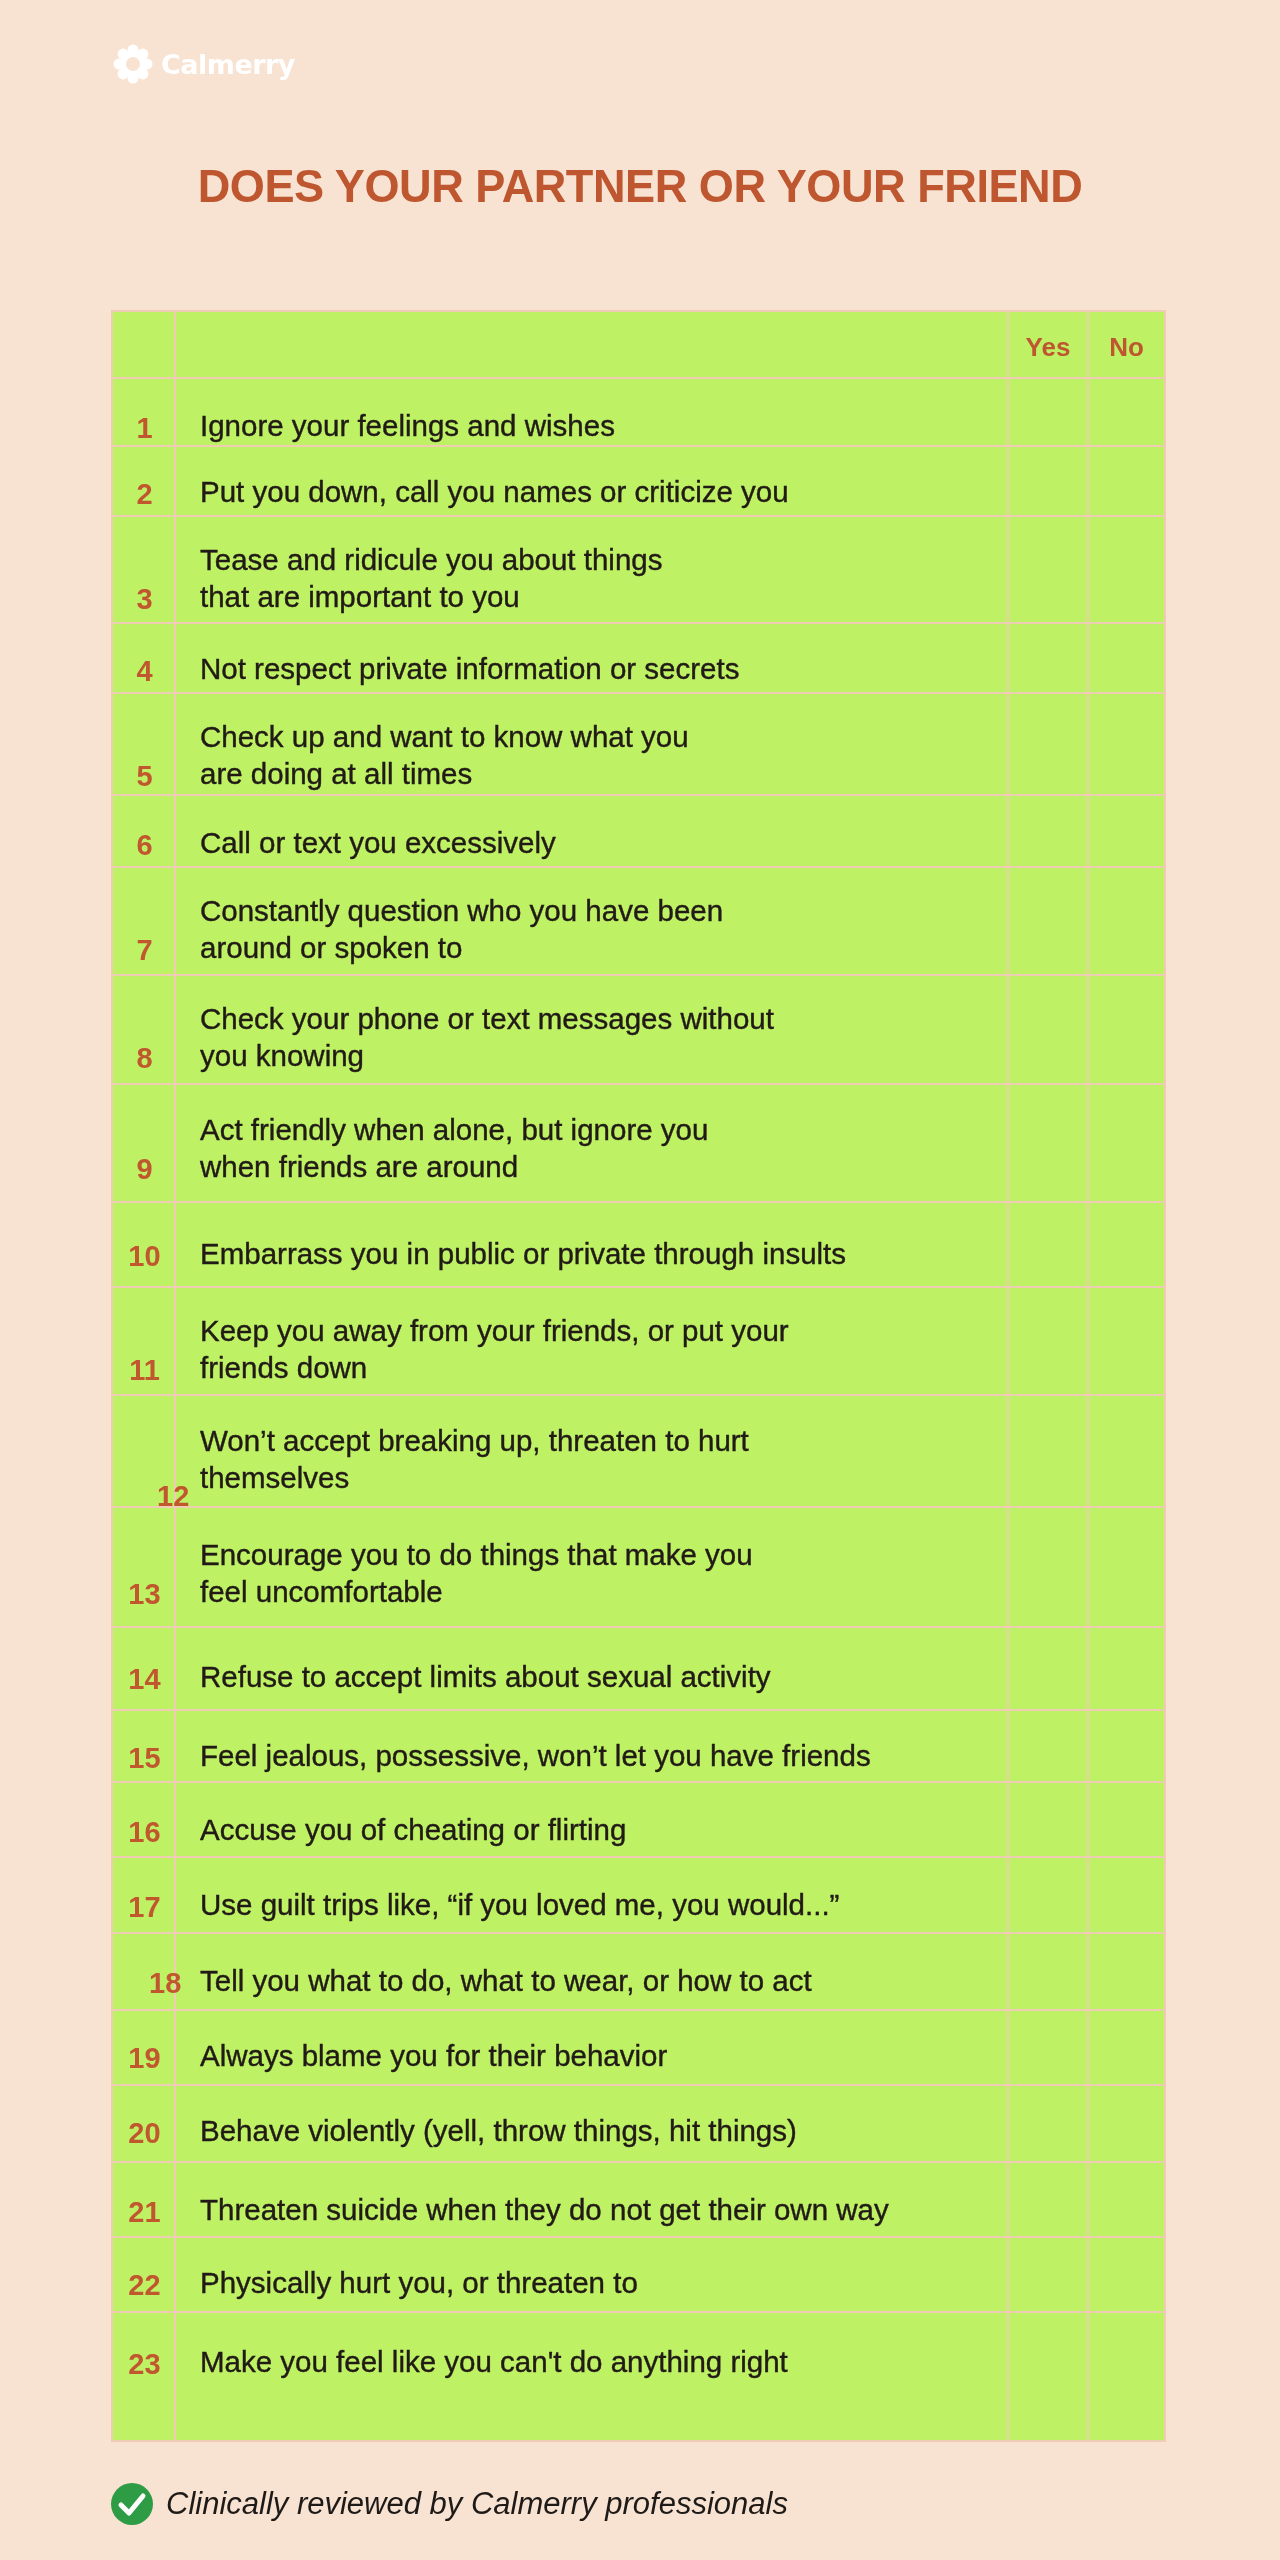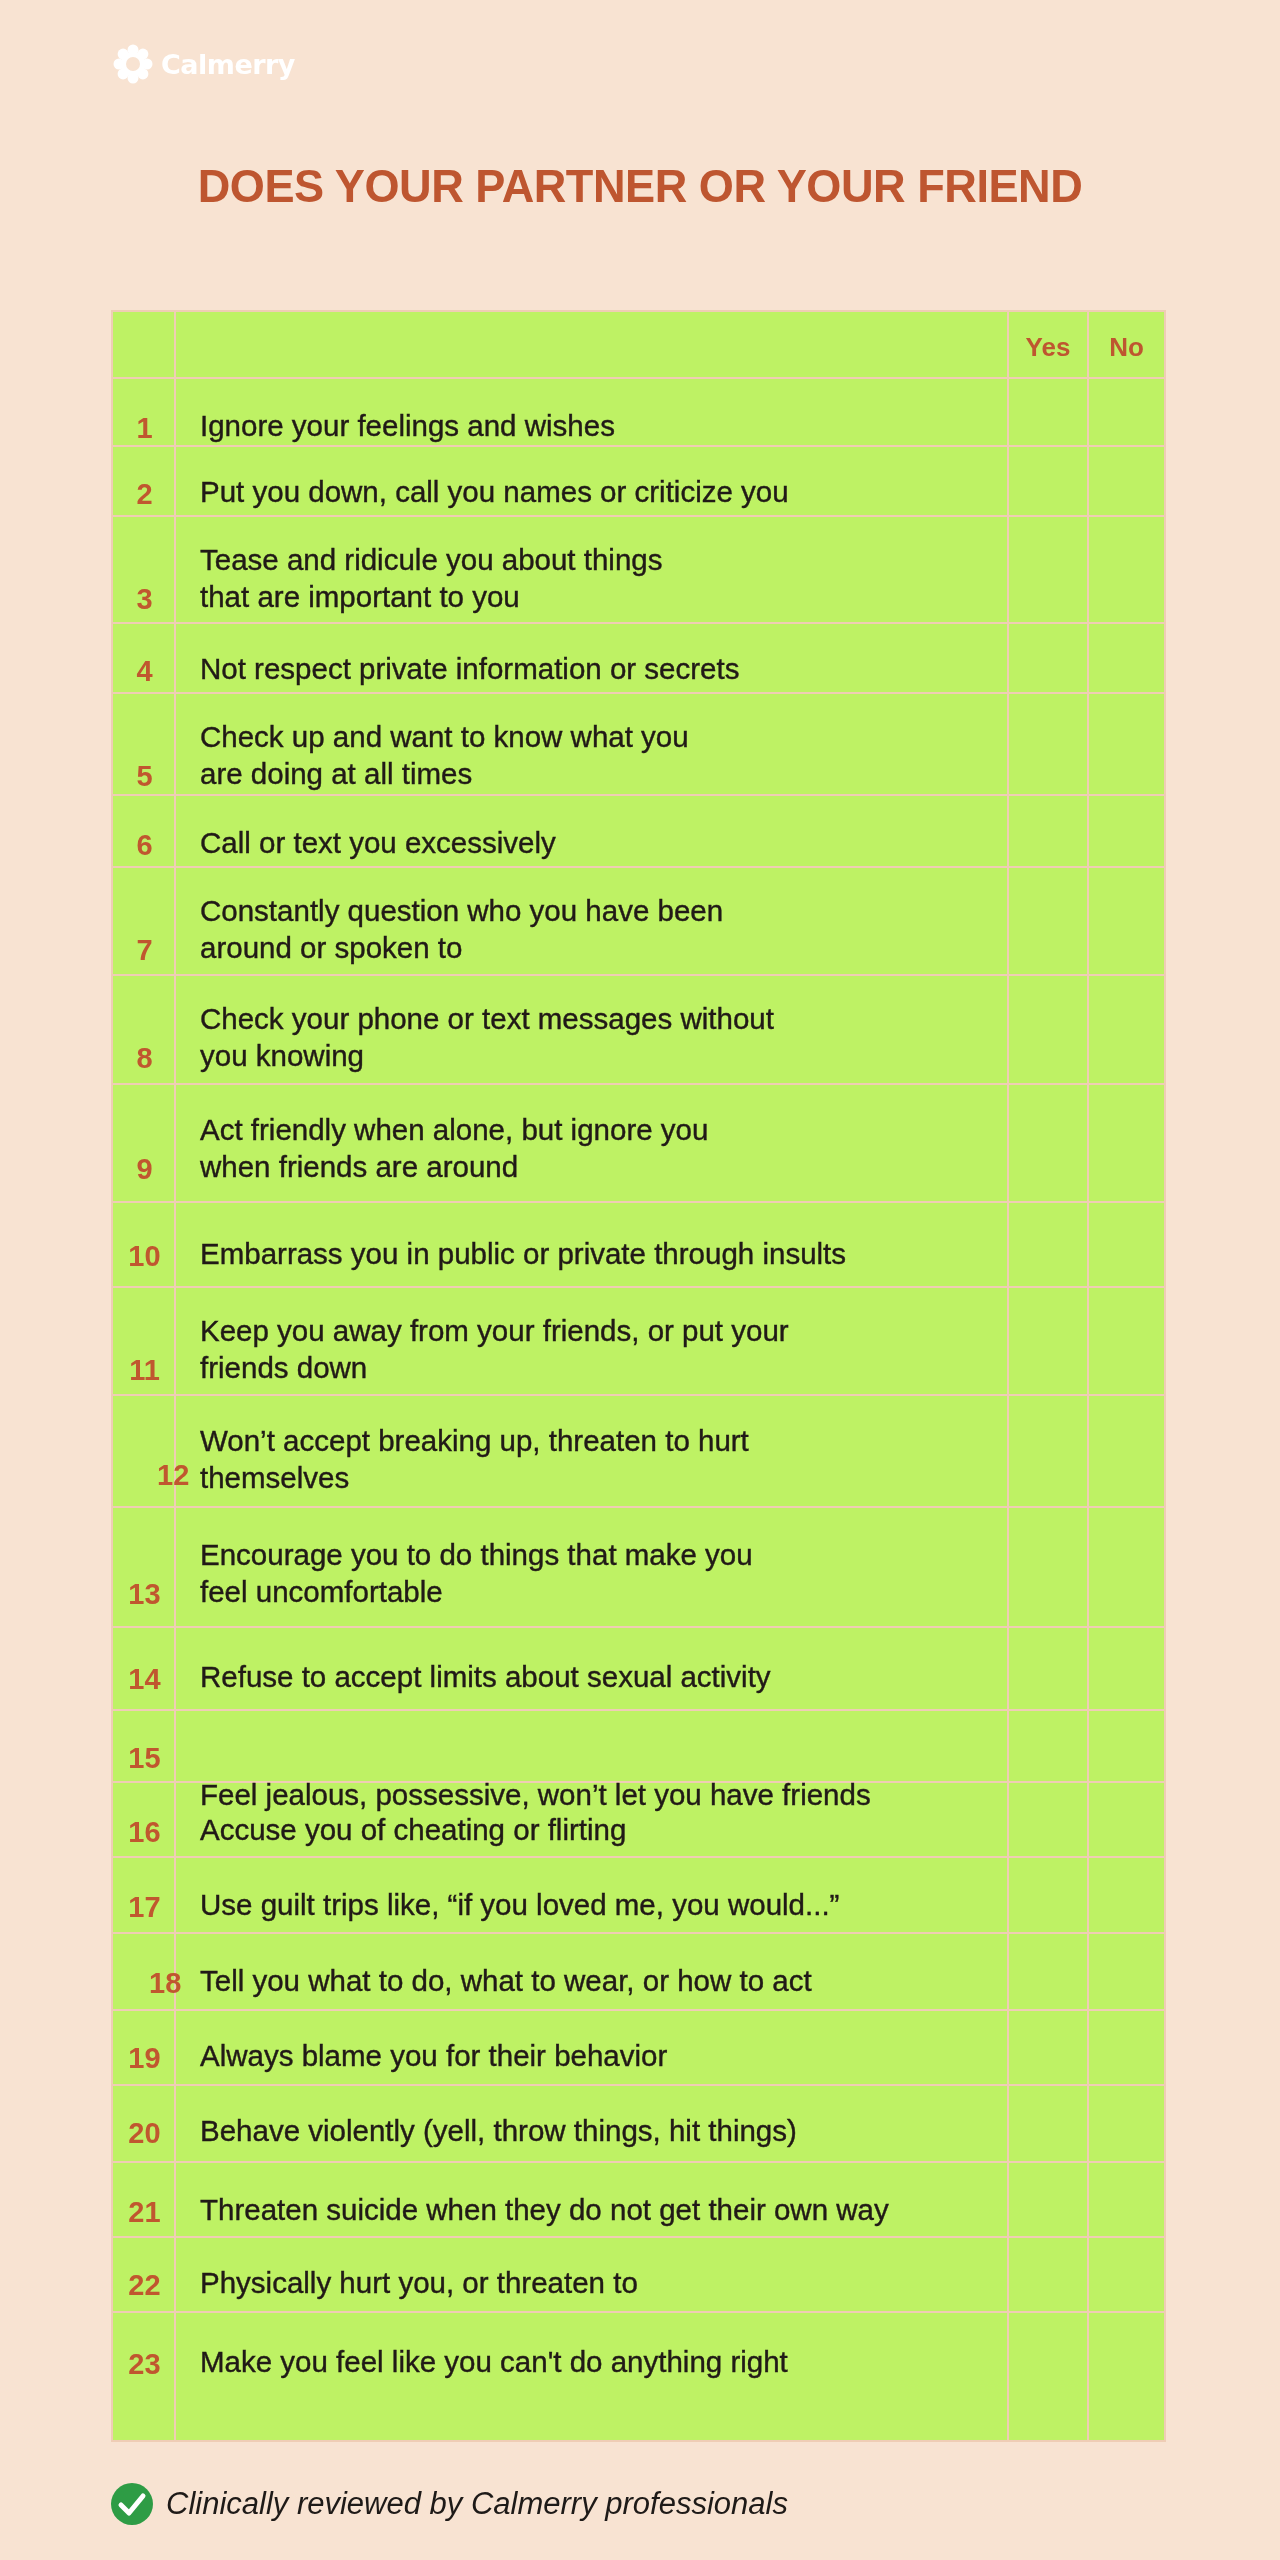--- a/index.html
+++ b/index.html
@@ -180,21 +180,21 @@
       </div>
       <div class="cell cell-text">
         <span class="text" style="top: 24px;">Keep you away from your friends, or put your
 friends down</span>
       </div>
       <div class="cell cell-yes"></div>
       <div class="cell cell-no"></div>
     </div>
     <div class="row" style="height: 112px;">
       <div class="cell cell-num">
-        <span class="num" style="top: 60px; padding-left: 44px;">12</span>
+        <span class="num" style="top: 81px; padding-left: 44px;">12</span>
       </div>
       <div class="cell cell-text">
         <span class="text" style="top: 26px;">Won’t accept breaking up, threaten to hurt
 themselves</span>
       </div>
       <div class="cell cell-yes"></div>
       <div class="cell cell-no"></div>
     </div>
     <div class="row" style="height: 120px;">
       <div class="cell cell-num">
@@ -215,21 +215,21 @@
         <span class="text" style="top: 30px;">Refuse to accept limits about sexual activity</span>
       </div>
       <div class="cell cell-yes"></div>
       <div class="cell cell-no"></div>
     </div>
     <div class="row" style="height: 72px;">
       <div class="cell cell-num">
         <span class="num" style="top: 28px;">15</span>
       </div>
       <div class="cell cell-text">
-        <span class="text" style="top: 26px; margin-top: 39px;">Feel jealous, possessive, won’t let you have friends</span>
+        <span class="text" style="top: 26px;">Feel jealous, possessive, won’t let you have friends</span>
       </div>
       <div class="cell cell-yes"></div>
       <div class="cell cell-no"></div>
     </div>
     <div class="row" style="height: 75px;">
       <div class="cell cell-num">
         <span class="num" style="top: 30px;">16</span>
       </div>
       <div class="cell cell-text">
         <span class="text" style="top: 28px;">Accuse you of cheating or flirting</span>

